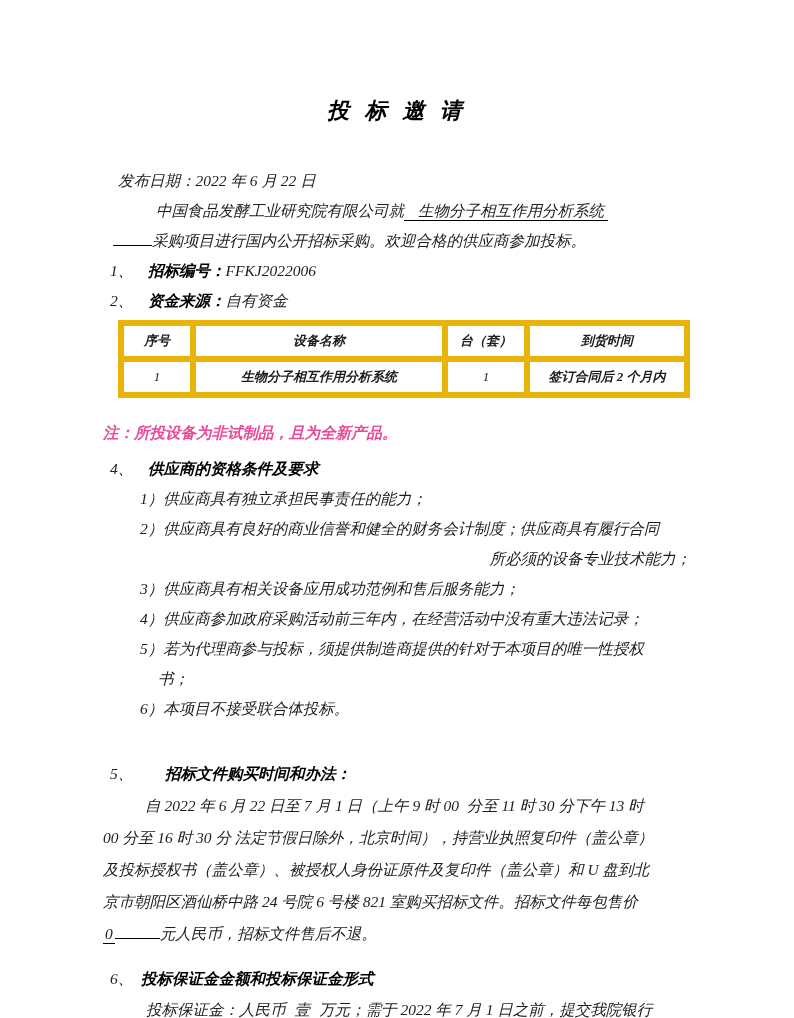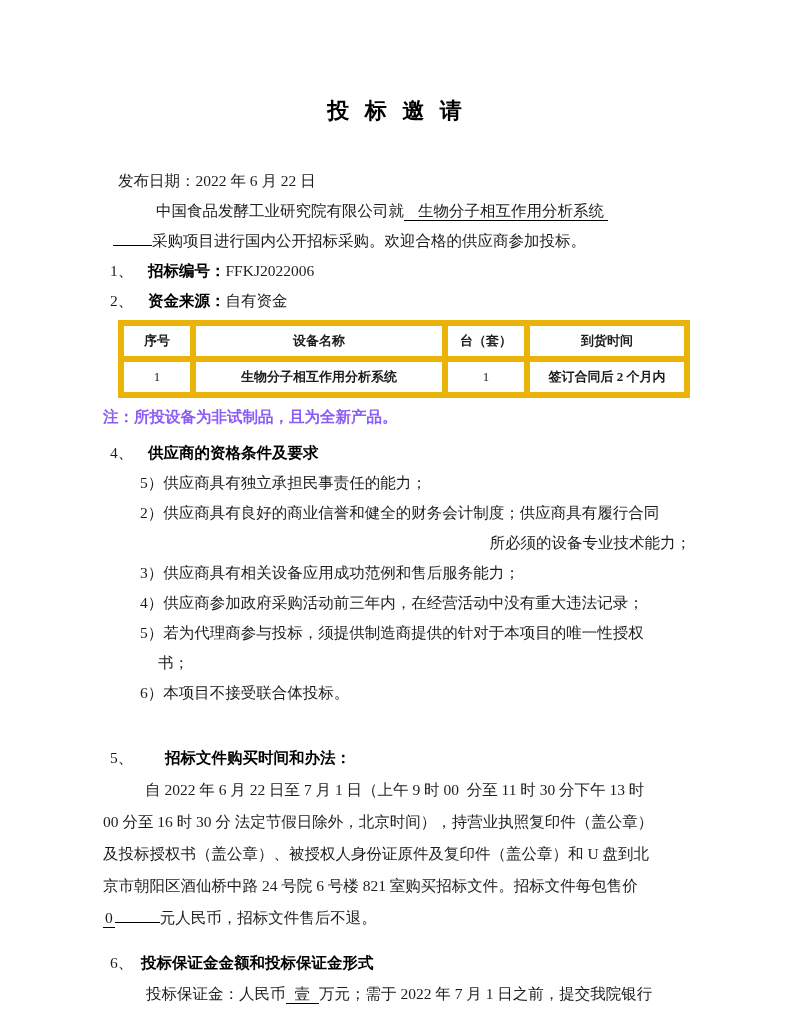--- a/index.html
+++ b/index.html
@@ -7,20 +7,21 @@
     width: 794px; height: 1018px;
     background: #ffffff;
     overflow: hidden;
     font-family: "Liberation Serif", "DejaVu Serif", serif;
     color: #1c1c1c;
   }
   .page {
     position: relative;
     width: 794px; height: 1018px;
     padding: 96px 103px 8px 103px;
+    font-style: italic;
   }
   .doc-title {
     text-align: center;
     font-weight: bold;
     color: #000;
     font-size: 22px;
     line-height: 30px;
     letter-spacing: 5px;
     white-space: pre;
   }
@@ -70,21 +71,21 @@
     font-size: 13px;
     color: #1c1c1c;
   }
   td.th { font-weight: bold; color: #000; }
   td.device-name { font-weight: bold; color: #000; font-size: 15px; }
   td.delivery { font-weight: bold; color: #000; }
   .col-sn { width: 72px; }
   .col-name { width: 252px; }
   .col-qty { width: 82px; }
   .col-time { width: 160px; }
-  .note-line { margin-top: 4px; font-weight: bold; color: #8b5cf6; }
+  .note-line { margin-top: 20px; font-weight: bold; color: #ec4899; }
   .sec4-head { margin-top: 6px; }
   .sub { margin-left: 37px; }
   .wrap { margin-left: 0; text-align: right; }
   .hang { margin-left: 55px; }
   .gap { height: 34px; }
   .sec5 .line { line-height: 32px; }
   .sec5-first { text-indent: 42px; }
   .sec6-head { margin-top: 14px; }
   .sec6-line { text-indent: 43px; line-height: 32px; }
 </style>
@@ -120,21 +121,21 @@
       <td>1</td>
       <td class="delivery">签订合同后 2 个月内</td>
     </tr>
   </tbody>
     </table>
 
   <div class="line note-line">注：所投设备为非试制品，且为全新产品。</div>
 
   <div class="line num-item sec4-head"><span class="num">4、</span><span class="bold">供应商的资格条件及要求</span></div>
 
-  <div class="line sub">5）供应商具有独立承担民事责任的能力；</div>
+  <div class="line sub">1）供应商具有独立承担民事责任的能力；</div>
   <div class="line sub">2）供应商具有良好的商业信誉和健全的财务会计制度；供应商具有履行合同</div>
   <div class="line wrap">所必须的设备专业技术能力；</div>
   <div class="line sub">3）供应商具有相关设备应用成功范例和售后服务能力；</div>
   <div class="line sub">4）供应商参加政府采购活动前三年内，在经营活动中没有重大违法记录；</div>
   <div class="line sub">5）若为代理商参与投标，须提供制造商提供的针对于本项目的唯一性授权</div>
   <div class="line hang">书；</div>
   <div class="line sub">6）本项目不接受联合体投标。</div>
 
   <div class="gap"></div>
 

